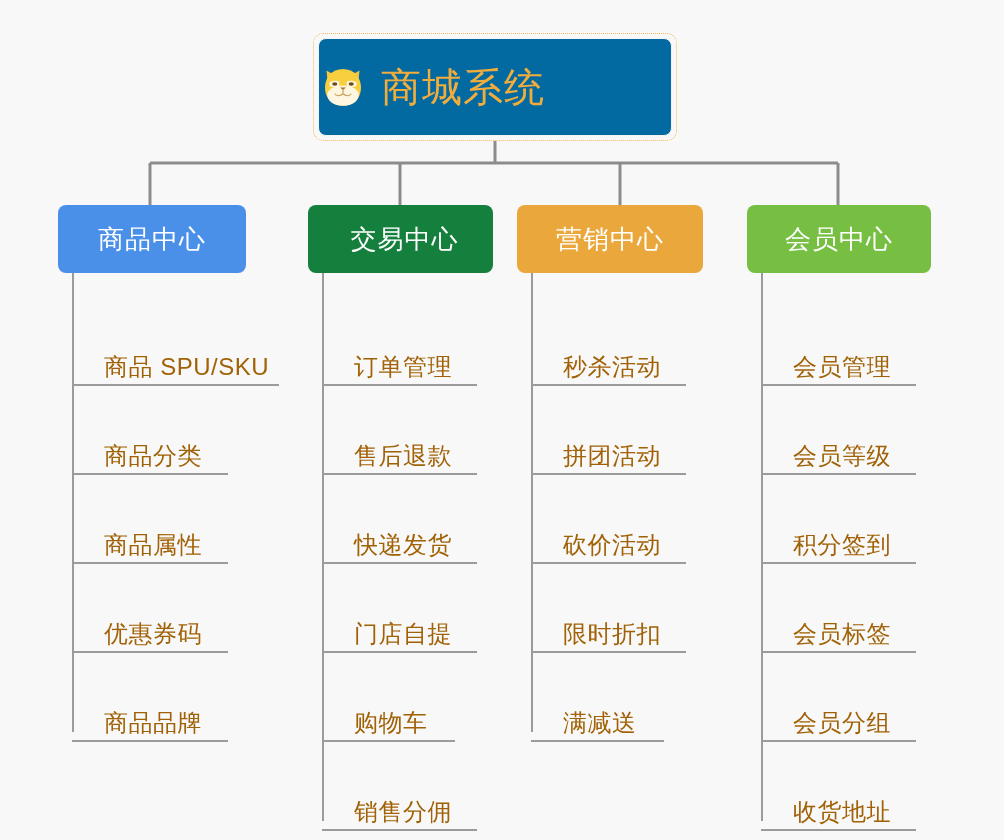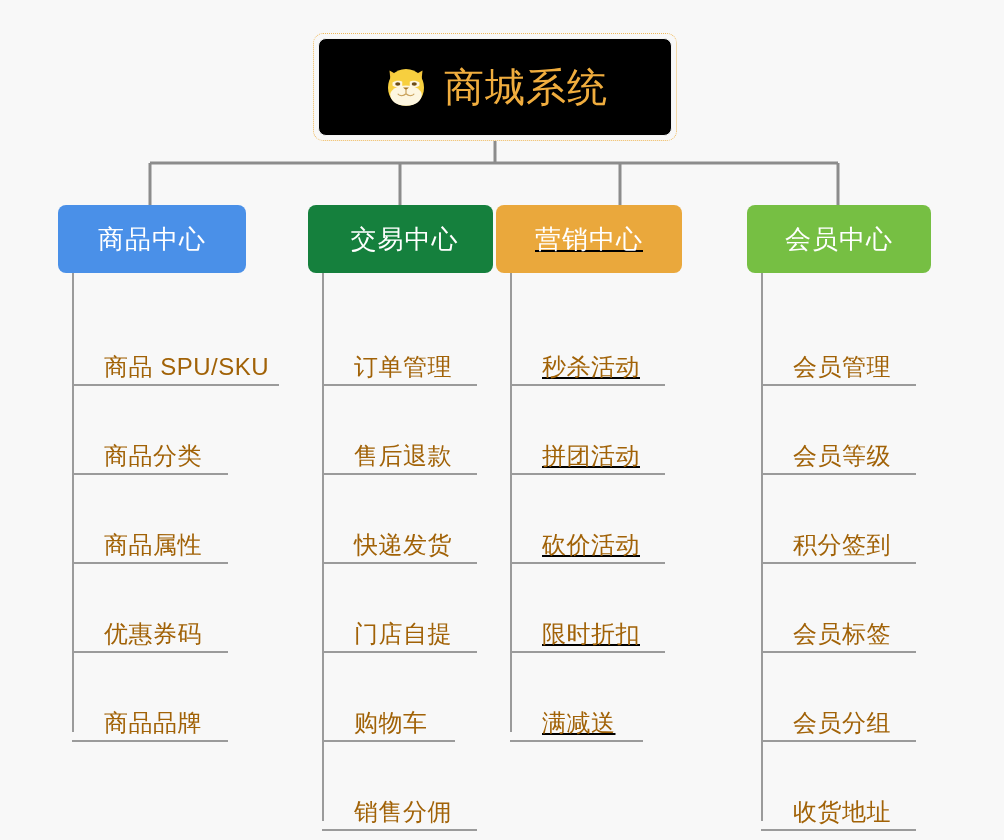--- a/index.html
+++ b/index.html
@@ -34,26 +34,26 @@
     box-sizing: border-box;
     border: 1px dotted #f0b95a;
     border-radius: 10px;
     padding: 4px;
     background: transparent;
   }
   .root-card {
     width: 100%;
     height: 100%;
     box-sizing: border-box;
-    background: #000000;
+    background: #0369a1;
     border: 1px solid #f3f3f3;
     border-radius: 8px;
     display: flex;
     align-items: center;
-    justify-content: center;
+    justify-content: flex-start;
     gap: 14px;
   }
   .root-title {
     font-size: 40px;
     line-height: 1;
     color: #f0ad3e;
     letter-spacing: 1px;
     font-weight: 400;
     white-space: nowrap;
   }
@@ -73,21 +73,21 @@
     pointer-events: none;
   }
 
   
   .column {
     position: absolute;
     top: 205px;
   }
   .col-0 { left: 58px;  width: 188px; }
   .col-1 { left: 308px; width: 185px; }
-  .col-2 { left: 496px; width: 186px; text-decoration: underline; }
+  .col-2 { left: 517px; width: 186px; }
   .col-3 { left: 747px; width: 184px; }
 
   .cat-box {
     box-sizing: border-box;
     height: 68px;
     border-radius: 8px;
     display: flex;
     align-items: center;
     justify-content: center;
     color: #ffffff;

